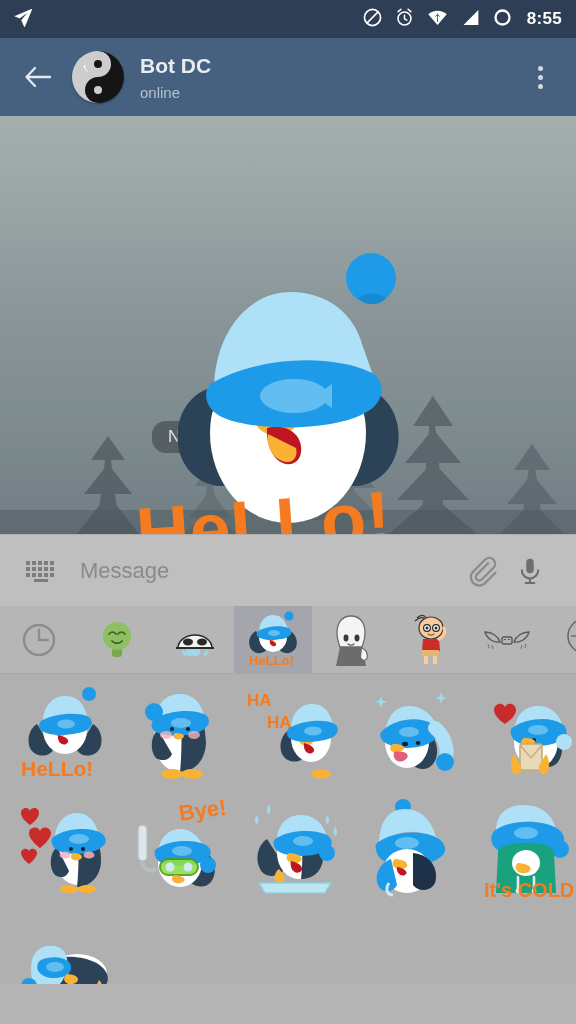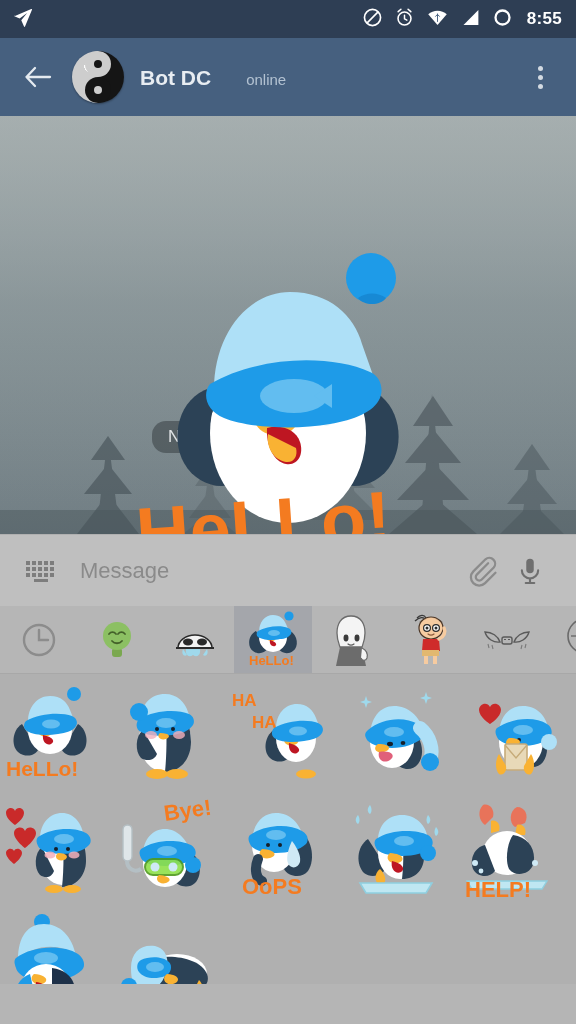--- a/index.html
+++ b/index.html
@@ -40,21 +40,21 @@
     transform:translateX(-50%);
   }
   .avatar::before { top:0; background:#cdcdcd; }
   .avatar::after  { bottom:0; background:#151515; }
   .avatar .dotA, .avatar .dotB {
     position:absolute; width:8px; height:8px; border-radius:50%; left:50%;
     transform:translateX(-50%); z-index:3;
   }
   .avatar .dotA { top:9px;  background:#151515; }
   .avatar .dotB { bottom:9px; background:#cdcdcd; }
-  .tb-text { margin-left:16px; display:flex; flex-direction:row; justify-content:center;gap:35px; }
+  .tb-text { margin-left:16px; display:flex; flex-direction:column; justify-content:center; }
   .tb-title { color:#e8edf2; font-size:21px; font-weight:bold; line-height:25px; }
   .tb-sub { color:#b3c2d2; font-size:15px; line-height:19px; margin-top:5px; }
   .tb-menu { margin-left:auto; width:40px; height:46px; display:flex; flex-direction:column;
              align-items:center; justify-content:center; gap:4px; cursor:pointer;}
   .tb-menu i { width:5px; height:5px; border-radius:50%; background:#d3dae2; display:block; }
 
   
   .chat {
     position:absolute; top:116px; left:0; width:576px; height:418px; overflow:hidden;
     background:
@@ -104,21 +104,21 @@
   .tab.selected { background:#a4a6ab; }
 
   
   .grid {
     position:absolute; top:674px; left:0; width:576px; height:350px;
     background:#b0b0b0; display:grid;
     grid-template-columns:repeat(5,115.2px);
     grid-auto-rows:115px; align-items:center; justify-items:center;
     overflow:hidden;
   }
-  .cell { width:115px; height:112px; display:flex; align-items:center; justify-content:flex-start; cursor:pointer; }
+  .cell { width:115px; height:112px; display:flex; align-items:center; justify-content:flex-end; cursor:pointer; }
   .cell svg { display:block; }
   .lbl { font-weight:bold; fill:#F47B20; font-family:"Liberation Sans", sans-serif; }
 </style>
 </head>
 <body>
 
 <div id="app">
 
   <div class="statusbar">
     <div class="sb-left">
@@ -518,35 +518,20 @@
         <path d="M26 52 C40 42 64 42 76 48 C81 51 82 57 79 60 C74 66 62 69 50 69 C38 69 28 66 26 61 C24 57 24 54 26 52z" fill="#1E9BE8"></path>
         <ellipse cx="52" cy="54" rx="10" ry="5" fill="#62BDF0"></ellipse>
         <circle cx="78" cy="68" r="8" fill="#1E9BE8"></circle>
         <rect x="30" y="62" width="38" height="16" rx="8" fill="#8fe04a" opacity=".9" stroke="#4f9a1e" stroke-width="2"></rect>
         <circle cx="40" cy="70" r="4.5" fill="#cfe9f5"></circle>
           <circle cx="58" cy="70" r="4.5" fill="#cfe9f5"></circle>
         <path d="M44 78 C39 82 44 88 51 86 C57 84 56 79 44 78z" fill="#F9B233"></path>
       </svg>
     </div>
 
-    <div class="cell">
-      <svg width="100" height="100" viewBox="0 0 100 100">
-        <path d="M66 32 C82 38 86 62 78 74 C72 82 58 80 54 72z" fill="#2C4256"></path>
-        <ellipse cx="44" cy="48" rx="22" ry="27" fill="#ffffff"></ellipse>
-        <path d="M22 46 C22 28 32 16 46 16 C60 16 70 26 74 42 C66 34 44 30 22 46z" fill="#AEE0F7"></path>
-        <path d="M20 38 C34 28 58 26 72 34 C78 37 79 43 76 47 C70 53 58 56 46 56 C34 56 22 53 20 47 C18 43 18 40 20 38z" fill="#1E9BE8"></path>
-        <ellipse cx="46" cy="38" rx="10" ry="5" fill="#62BDF0"></ellipse>
-        <circle cx="38" cy="48" r="2" fill="#16202b"></circle>
-          <circle cx="50" cy="48" r="2" fill="#16202b"></circle>
-        <path d="M32 52 C26 57 32 63 40 61 C47 59 47 53 32 52z" fill="#F9B233"></path>
-        <path d="M62 44 C62 44 55 58 58 66 C60 72 68 72 70 65 C72 56 62 44 62 44z" fill="#cfe9f5"></path>
-        <path d="M28 62 C24 72 26 82 32 84" fill="none" stroke="#2C4256" stroke-width="10" stroke-linecap="round"></path>
-        <text class="lbl" x="12" y="97" font-size="22">OoPS</text>
-      </svg>
-    </div>
 
     <div class="cell">
       <svg width="100" height="100" viewBox="0 0 100 100">
         <g fill="#9fd9ec">
           <path d="M12 18c2 3 2 7 0 9-3-2-3-6 0-9z"></path>
           <path d="M24 8c2 3 2 7 0 9-3-2-3-6 0-9z"></path>
           <path d="M82 18c-2 3-2 7 0 9 3-2 3-6 0-9z"></path>
           <path d="M90 30c-2 3-2 7 0 9 3-2 3-6 0-9z"></path>
         </g>
         <path d="M22 42 C10 50 10 68 18 76 C26 82 38 78 40 70z" fill="#2C4256"></path>
@@ -556,54 +541,51 @@
         <path d="M30 42 C44 32 70 32 82 38 C87 41 88 47 85 50 C80 56 68 59 56 59 C44 59 32 56 30 51 C28 47 28 44 30 42z" fill="#1E9BE8"></path>
         <ellipse cx="58" cy="44" rx="10" ry="5" fill="#62BDF0"></ellipse>
         <circle cx="82" cy="56" r="8" fill="#1E9BE8"></circle>
         <path d="M44 56 C38 61 44 68 52 66 C59 64 59 57 44 56z" fill="#F9B233"></path>
         <path d="M46 64 C44 72 50 78 55 75 C60 72 56 66 46 64z" fill="#BE1622"></path>
         <path d="M34 72 C28 76 28 86 34 88 C40 88 42 80 34 72z" fill="#F9B233"></path>
         <path d="M14 86h72l-6 10H20z" fill="#bfe7f2" stroke="#8fcfe0" stroke-width="1.6"></path>
       </svg>
     </div>
 
-    <div class="cell">
-      <svg width="100" height="100" viewBox="0 0 100 100">
-        <path d="M22 8 C28 6 34 12 32 20 L24 28 C18 24 16 14 22 8z" fill="#e8735a"></path>
-        <path d="M56 10 C64 10 68 18 64 26 L54 30 C48 26 48 14 56 10z" fill="#e8735a"></path>
-        <path d="M30 24 C36 22 40 28 38 34 L30 36z" fill="#F9B233"></path>
-        <path d="M56 28 C62 26 66 32 64 38 L54 38z" fill="#F9B233"></path>
-        <ellipse cx="46" cy="56" rx="24" ry="22" fill="#ffffff"></ellipse>
-        <path d="M24 48 C14 50 8 62 12 72 C16 80 28 82 34 74z" fill="#2C4256"></path>
-        <path d="M52 38 C68 40 76 54 72 68 C68 78 54 80 48 72 C44 64 46 46 52 38z" fill="#2C4256"></path>
-        <g fill="#cfe9f5">
-            <circle cx="14" cy="66" r="3"></circle>
-            <circle cx="20" cy="74" r="2.4"></circle>
-            <circle cx="74" cy="66" r="3"></circle>
-          </g>
-        <path d="M6 84h80l-5 8H11z" fill="#bfe7f2" stroke="#8fcfe0" stroke-width="1.4"></path>
-        <text class="lbl" x="4" y="100" font-size="22">HELP!</text>
-      </svg>
-    </div>
 
     <div class="cell">
       <svg width="100" height="100" viewBox="0 0 100 100">
         <circle cx="42" cy="10" r="8" fill="#1E9BE8"></circle>
         <path d="M18 48 C18 24 28 12 44 12 C60 12 72 24 76 44 C62 30 32 32 18 48z" fill="#AEE0F7"></path>
         <path d="M16 46 C32 34 62 32 78 42 C84 46 86 54 82 58 C74 66 58 70 46 70 C32 70 18 64 16 56 C14 51 14 48 16 46z" fill="#1E9BE8"></path>
         <ellipse cx="46" cy="46" rx="12" ry="6" fill="#62BDF0"></ellipse>
         <ellipse cx="46" cy="74" rx="24" ry="22" fill="#ffffff"></ellipse>
         <path d="M52 56 C70 58 78 72 74 86 C70 94 58 96 52 88z" fill="#1E3149"></path>
         <path d="M30 62 C18 66 12 80 18 90 C22 96 32 96 36 88z" fill="#1E9BE8"></path>
         <path d="M34 62 C28 67 34 74 42 72 C49 70 48 63 34 62z" fill="#F9B233"></path>
         <path d="M36 70 C35 76 40 80 44 78 C48 76 44 71 36 70z" fill="#BE1622"></path>
         <path d="M28 86 C24 92 26 98 32 98" fill="none" stroke="#cfe9f5" stroke-width="3"></path>
       </svg>
     </div>
 
+    <div class="cell">
+      <svg width="100" height="100" viewBox="0 0 100 100">
+        <path d="M20 34 C20 16 32 8 48 8 C64 8 76 16 80 32 C66 22 34 22 20 34z" fill="#AEE0F7"></path>
+        <path d="M18 34 C34 22 66 22 82 32 C88 36 90 44 86 48 C78 56 62 60 50 60 C36 60 20 56 16 46 C14 41 16 37 18 34z" fill="#1E9BE8"></path>
+        <ellipse cx="50" cy="36" rx="12" ry="6" fill="#62BDF0"></ellipse>
+        <circle cx="84" cy="52" r="9" fill="#1E9BE8"></circle>
+        <path d="M22 56 C22 50 30 46 50 46 C70 46 78 50 78 56 L80 96 L20 96z" fill="#1aa17e"></path>
+        <ellipse cx="50" cy="66" rx="14" ry="13" fill="#ffffff"></ellipse>
+        <path d="M42 66 C36 71 42 78 50 76 C57 74 57 67 42 66z" fill="#F9B233"></path>
+        <path d="M42 80 l0 14M58 80 l0 14" stroke="#dfeeea" stroke-width="2.6" stroke-linecap="round"></path>
+        <circle cx="42" cy="94" r="2.4" fill="#dfeeea"></circle>
+          <circle cx="58" cy="94" r="2.4" fill="#dfeeea"></circle>
+        <text class="lbl" x="8" y="100" font-size="20">It's COLD</text>
+      </svg>
+    </div>
 
     <div class="cell">
       <svg width="100" height="100" viewBox="0 0 100 100">
         <ellipse cx="62" cy="62" rx="30" ry="20" fill="#ffffff"></ellipse>
         <path d="M40 46 C62 42 86 48 92 62 C96 72 86 82 68 82 C54 82 42 74 40 62z" fill="#2C4256"></path>
         <path d="M16 56 C16 40 26 32 40 34 C50 36 54 46 52 56 C50 70 40 80 28 80 C18 80 16 66 16 56z" fill="#AEE0F7"></path>
         <path d="M26 48 C34 44 48 44 54 50 C58 54 56 62 50 64 C40 68 28 66 24 60 C21 56 22 50 26 48z" fill="#1E9BE8"></path>
         <ellipse cx="40" cy="55" rx="9" ry="5" fill="#62BDF0"></ellipse>
         <circle cx="14" cy="74" r="8" fill="#1E9BE8"></circle>
         <path d="M52 62 C46 66 50 74 58 72 C65 70 66 63 52 62z" fill="#F9B233"></path>

